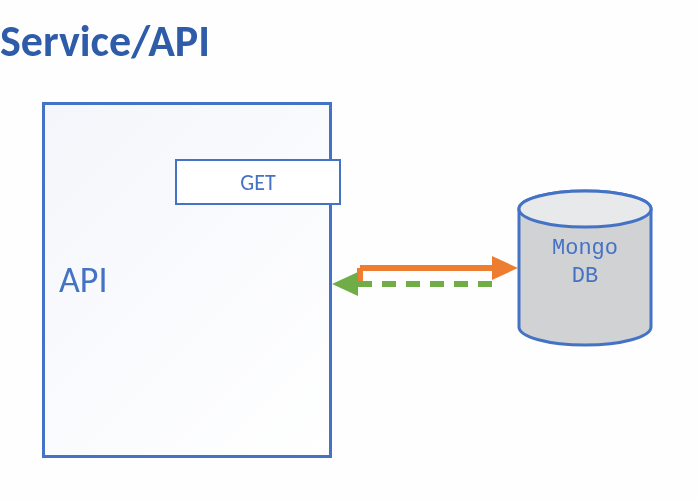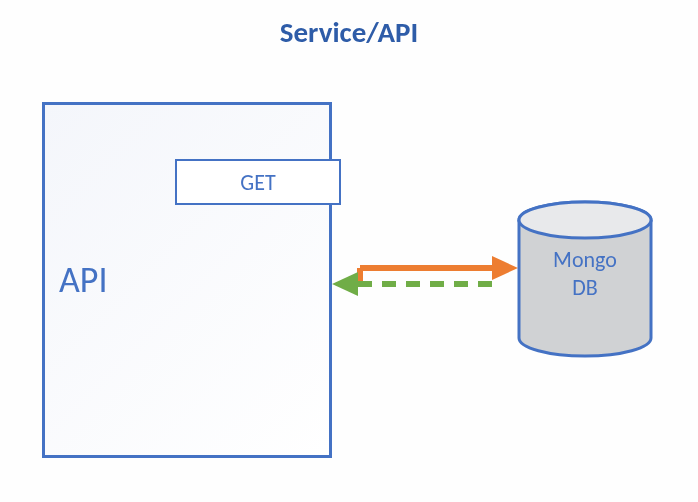--- a/index.html
+++ b/index.html
@@ -8,23 +8,23 @@
     height: 502px;
     background: #fefefe;
     font-family: Calibri, Arial, sans-serif;
     position: relative;
   }
   .title {
     position: absolute;
     top: 14px;
     left: 0;
     width: 100%;
-    text-align: center;
+    text-align: left;
     color: #2e5ca8;
-    font-size: 29px;
+    font-size: 44px;
     font-weight: 700;
   }
   .api-box {
     position: absolute;
     left: 42px;
     top: 102px;
     width: 290px;
     height: 356px;
     border: 3px solid #4472c4;
     background: linear-gradient(135deg, #f4f6fb, #ffffff);
@@ -56,23 +56,24 @@
     display: flex;
     align-items: center;
     justify-content: center;
     color: #4472c4;
     font-size: 22px;
     font-weight: 400;
   }
   .db {
     position: absolute;
     left: 516px;
-    top: 200px;
+    top: 189px;
     width: 138px;
     height: 158px;
+    font-family: Liberation Mono, monospace;
   }
   .db svg { display: block; }
   .db-label {
     position: absolute;
     top: 46px;
     left: 0;
     width: 100%;
     text-align: center;
     color: #4472c4;
     font-size: 22px;

